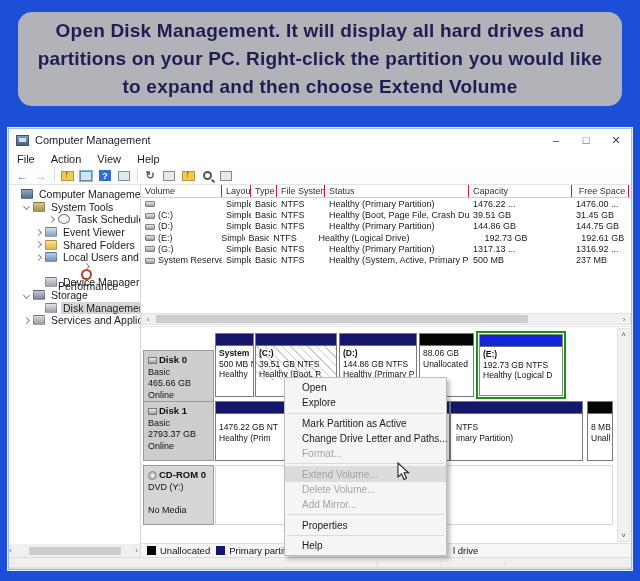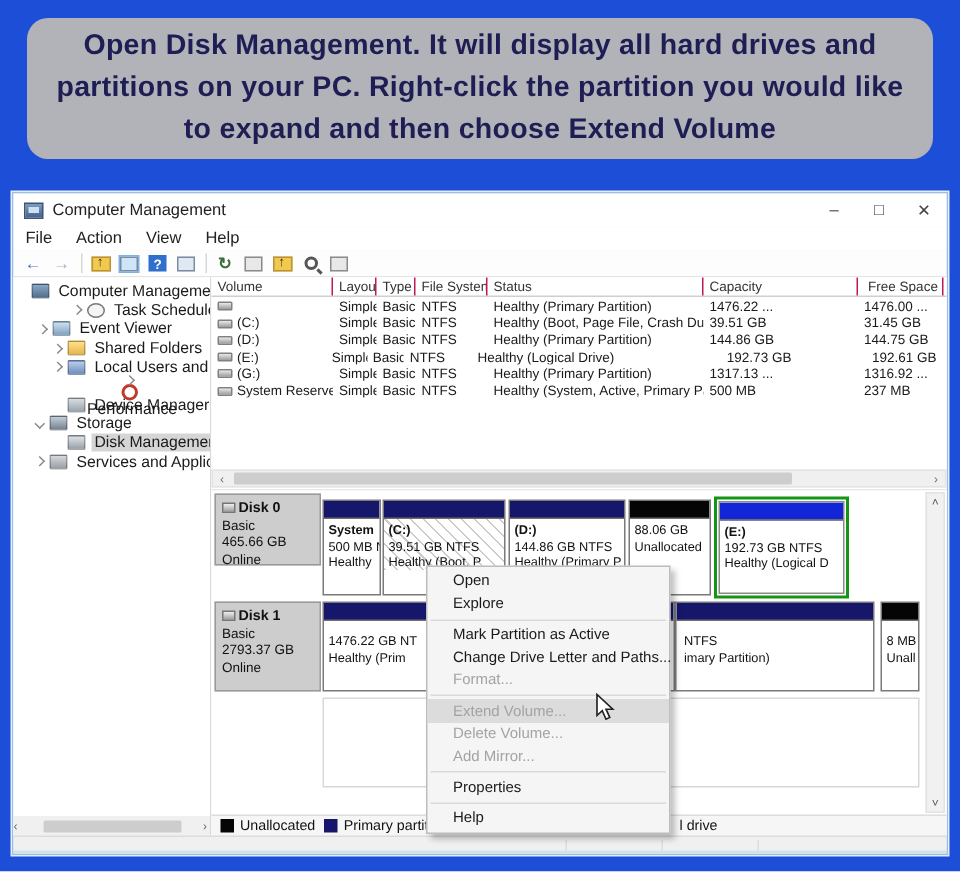--- a/index.html
+++ b/index.html
@@ -172,26 +172,31 @@
       </div>
 
     <div class="content">
 
       <div class="tree" id="tree">
           <div class="tree-item" style="padding-left: 3px;">
             <span class="chev none"></span>
             <span class="tico tico-computer"></span>
             <span class="lbl">Computer Management (Local</span>
           </div>
+          <div class="tree-item" style="padding-left: 15px;">
+            <span class="chev down"></span>
+            <span class="tico tico-tools"></span>
+            <span class="lbl">System Tools</span>
+          </div>
           <div class="tree-item" style="padding-left: 40px;">
             <span class="chev right"></span>
             <span class="tico tico-clock"></span>
             <span class="lbl">Task Scheduler</span>
           </div>
-          <div class="tree-item" style="padding-left: 17px;">
+          <div class="tree-item" style="padding-left: 17px; margin-left: 10px;">
             <span class="chev right"></span>
             <span class="tico tico-event"></span>
             <span class="lbl">Event Viewer</span>
           </div>
           <div class="tree-item" style="padding-left: 27px;">
             <span class="chev right"></span>
             <span class="tico tico-folder"></span>
             <span class="lbl">Shared Folders</span>
           </div>
           <div class="tree-item" style="padding-left: 27px;">
@@ -303,21 +308,21 @@
 
         <div class="hscroll">
           <span class="hs-arrow">‹</span>
           <span class="hs-thumb" style="width:372px; margin-left:2px;"></span>
           <span class="hs-arrow" style="margin-left:auto;">›</span>
         </div>
         <div class="split-line"></div>
 
         <div class="graphics">
 
-          <div class="dlabel" style="top:2px; height:48px;">
+          <div class="dlabel" style="top:23px; height:64px;">
             <b><span class="dico"></span><span>Disk 0</span></b><br>
             <span>Basic</span><br>
             <span>465.66 GB</span><br>
             <span>Online</span>
           </div>
           <div class="part" style="left:74px; top:6px; width:39px; height:64px;">
             <div class="pbar bar-primary"></div>
             <div class="pbody">
               <span class="l1">System</span><br>
               <span>500 MB N</span><br>
@@ -379,20 +384,26 @@
             </div>
           </div>
           <div class="part" style="left:446px; top:74px; width:26px; height:60px;">
             <div class="pbar bar-black"></div>
             <div class="pbody plain" style="padding-top:8px;">
               <span class="l1">8 MB</span><br>
               <span>Unall</span>
             </div>
           </div>
 
+          <div class="dlabel" style="top:138px; height:60px; background:#d6d6d6;">
+            <b><span class="cdico"></span><span>CD-ROM 0</span></b><br>
+            <span>DVD (Y:)</span><br>
+            <br>
+            <span>No Media</span>
+          </div>
           <div class="part" style="left:74px; top:138px; width:398px; height:60px; border-color:#d8d8d8;"></div>
 
           <div class="vscroll">
             <span class="vs-up">˄</span>
             <span class="vs-down">˅</span>
           </div>
         </div>
       </div>
 
       <div class="legend" id="legend">

